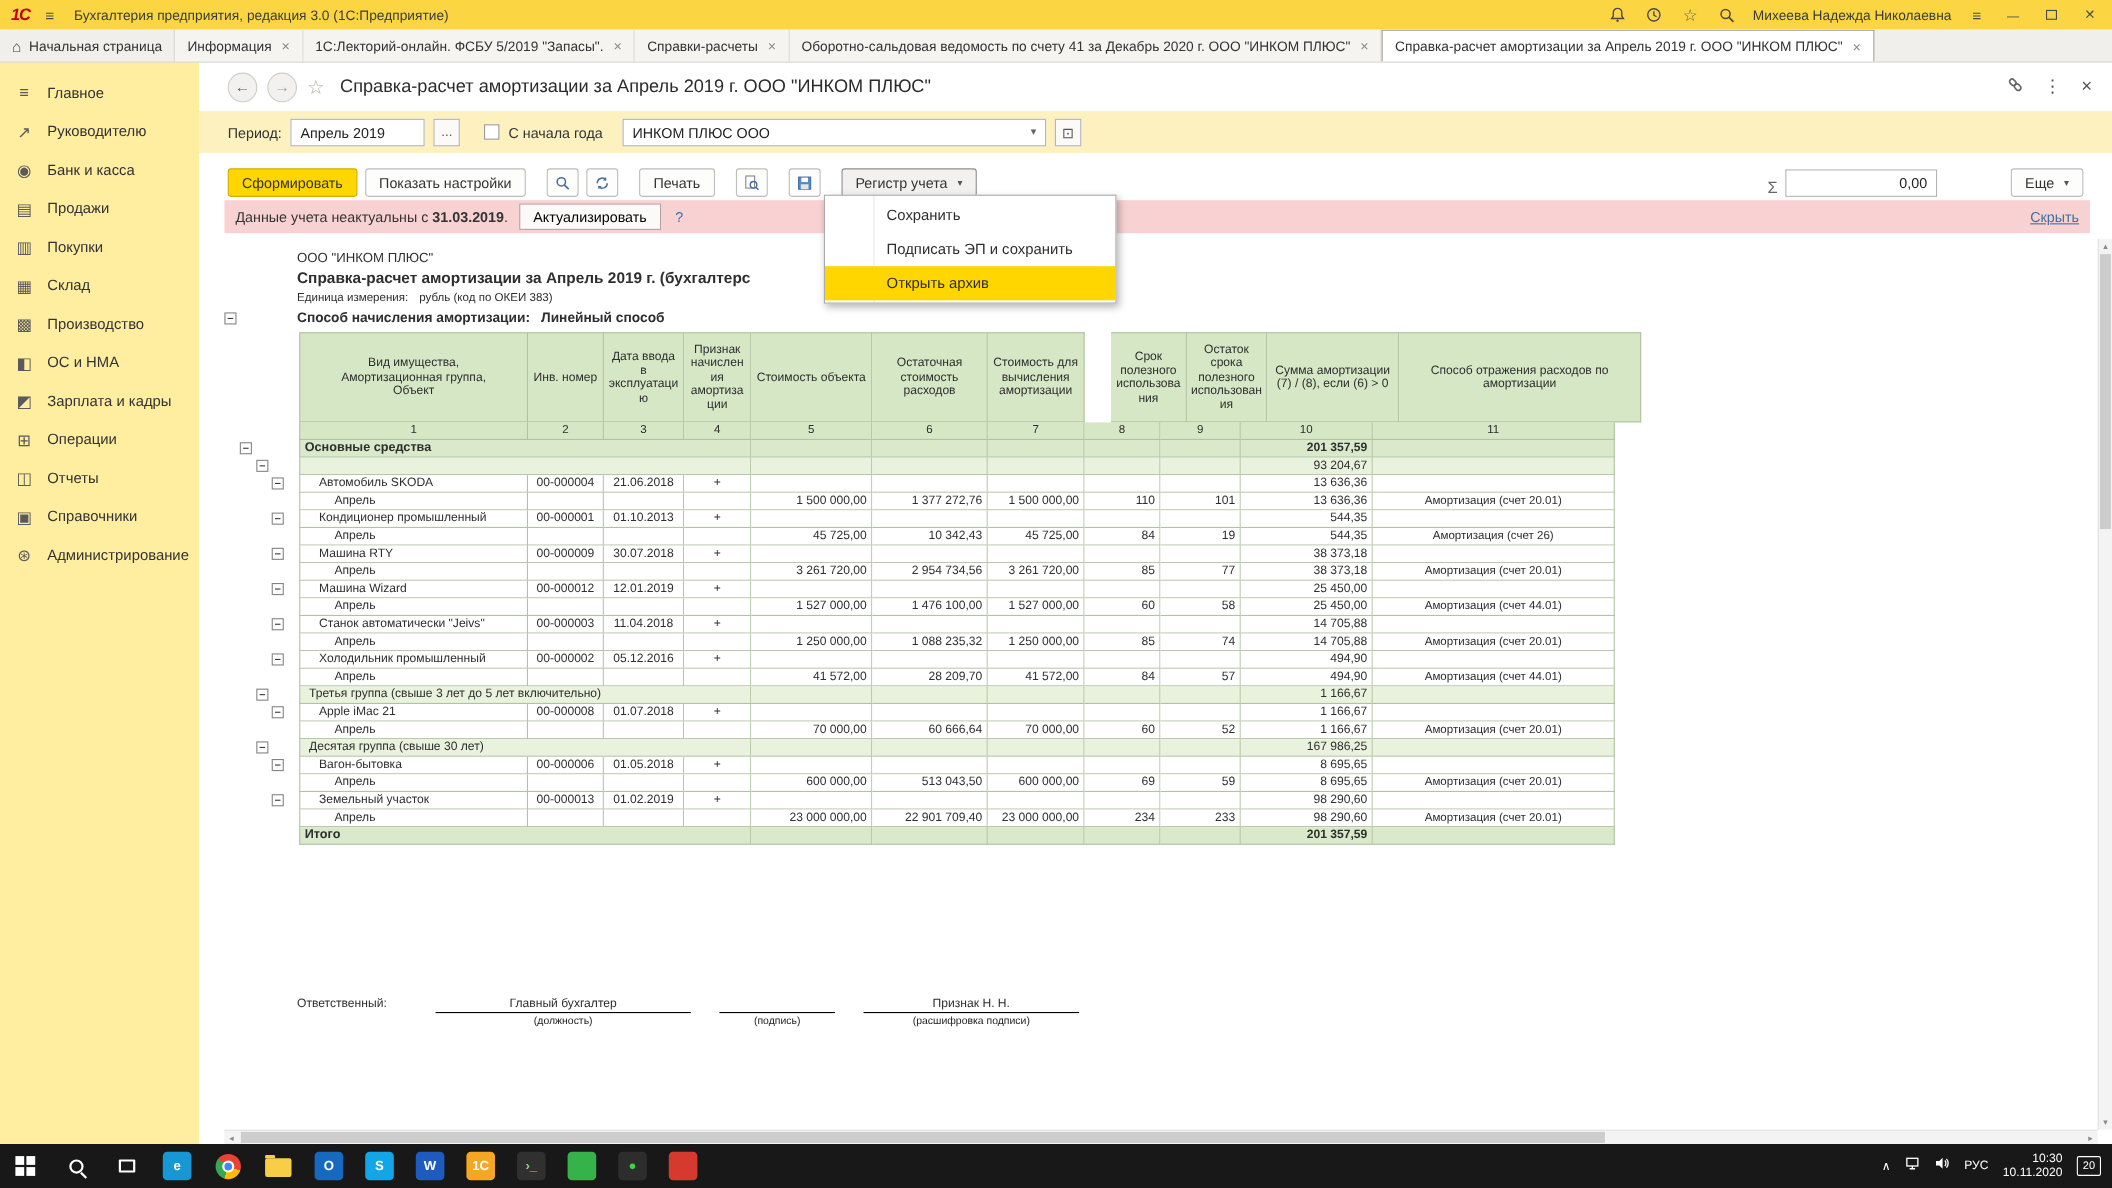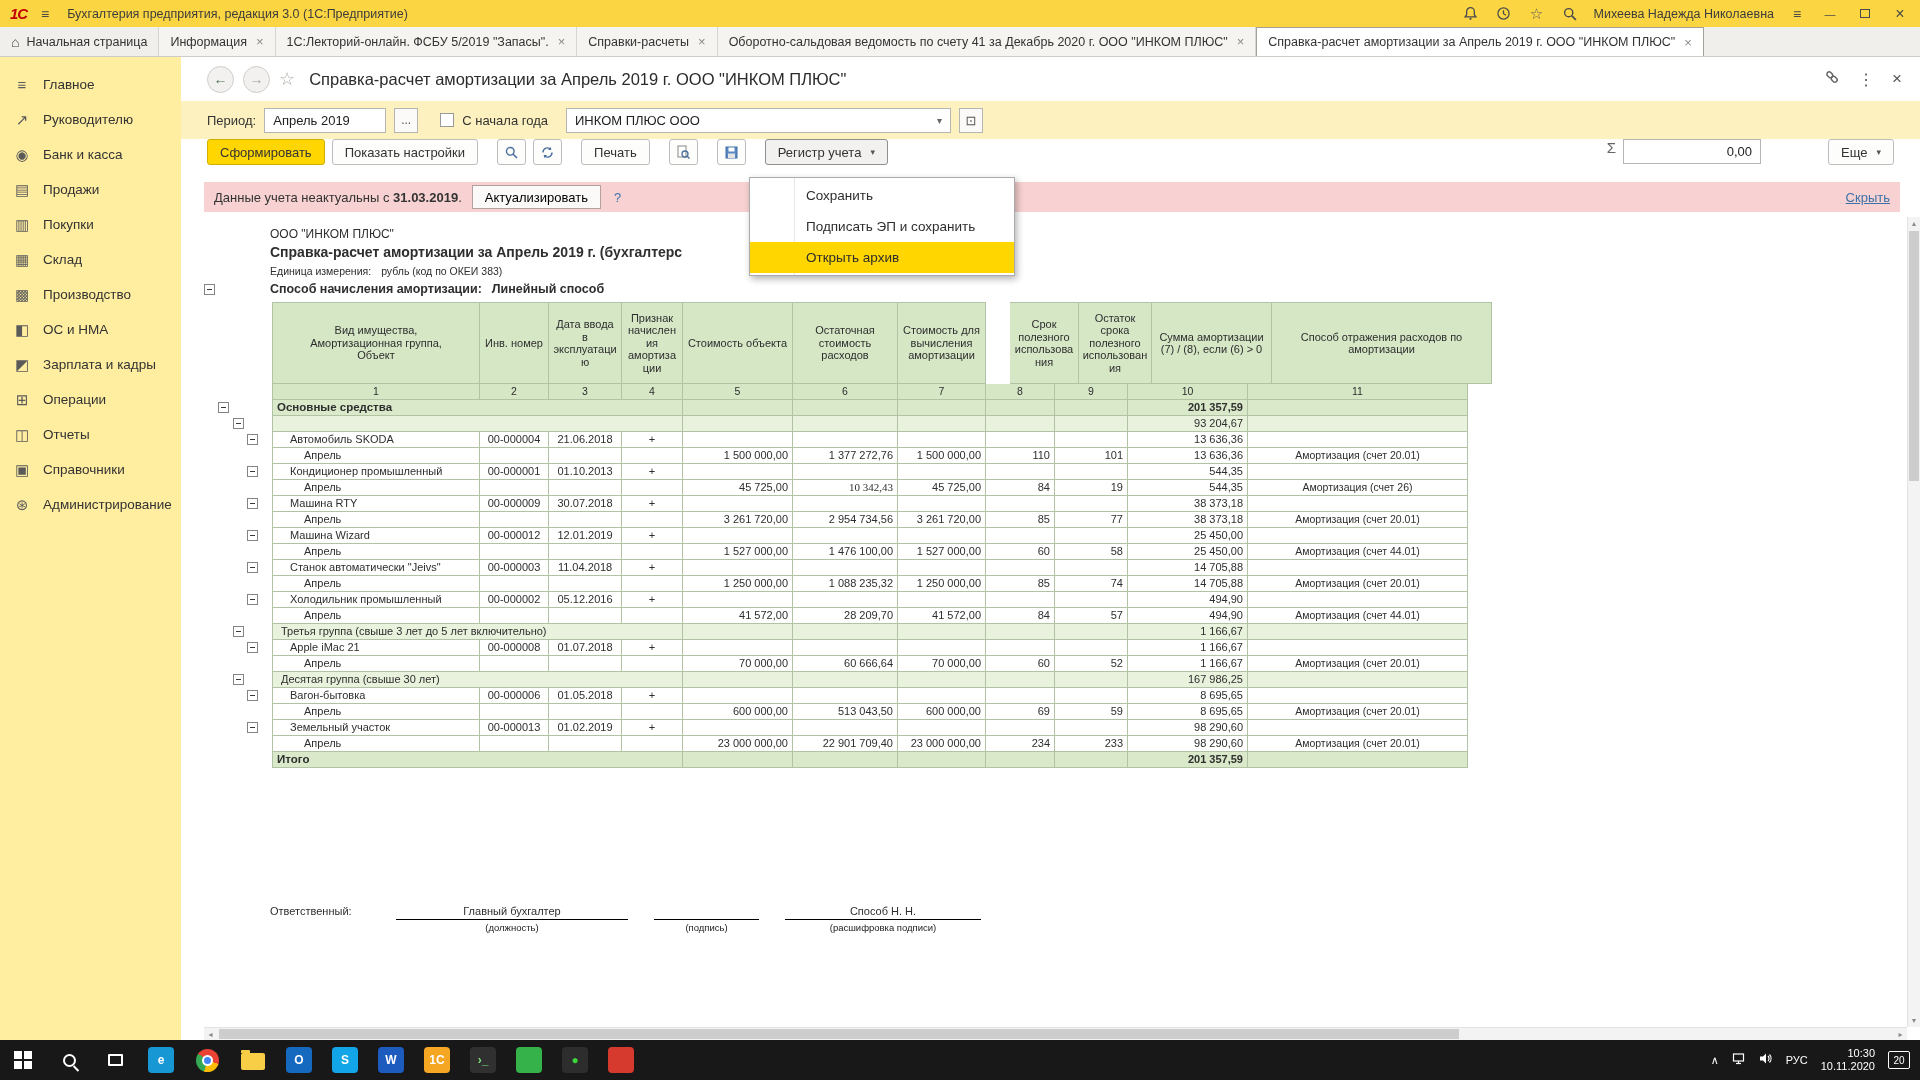--- a/index.html
+++ b/index.html
@@ -56,21 +56,21 @@
   .pb-label{font-size:13px;color:#333}
   .inputbox{background:#fff;border:1px solid #b5b5b5;height:25px;display:flex;align-items:center;padding:0 8px;font-size:13px;color:#222}
   .period-input{width:122px}
   .mini-btn{width:24px;height:25px;border:1px solid #b5b5b5;background:#fbfaf8;display:flex;align-items:center;justify-content:center;font-size:12px;color:#555}
   .checkbox{width:14px;height:14px;border:1px solid #9a9a9a;background:#fff;margin-left:14px;flex:none}
   .org-combo{width:385px;margin-left:10px;justify-content:space-between}
   .combo-arrow{color:#666;font-size:10px}.combo-arrow::after{content:"▾"}
   .org-choose::after{content:"⊡";font-size:13px}
 
   
-  .toolbar{height:40px;display:flex;align-items:flex-start;gap:7px;padding:0 26px;flex:none}
+  .toolbar{height:40px;display:flex;align-items:flex-end;gap:7px;padding:0 26px;flex:none}
   .btn{height:26px;border:1px solid #bdbdbd;border-radius:3px;background:#fdfdfc;padding:0 12px;display:flex;align-items:center;gap:6px;font-size:13px;color:#333;white-space:nowrap}
   .btn.primary{background:#ffd600;border-color:#cfae00}
   .iconbtn{width:29px;padding:0;justify-content:center}
   .caret::after{content:"▾";font-size:9px;color:#555;margin-left:3px}
   .grp{margin-left:12px}
   .sigma{font-size:15px;color:#666;margin-left:auto}
   .sum-input{width:138px;justify-content:flex-end;height:25px}
   .more-btn{margin-left:60px}
 
   
@@ -476,21 +476,21 @@
                 <div class="cell dcell num" style="width: 73px;"></div>
                 <div class="cell dcell num" style="width: 120px;">544,35</div>
                 <div class="cell dcell methodc" style="width: 220px;"></div>
               </div><div class="trow month">
                 <div class="gutter"></div>
                 <div class="cell dcell nm-month cfirst" style="width: 208px;">Апрель</div>
                 <div class="cell dcell ctr" style="width: 69px;"></div>
                 <div class="cell dcell ctr" style="width: 73px;"></div>
                 <div class="cell dcell ctr" style="width: 61px;"></div>
                 <div class="cell dcell num" style="width: 110px;">45 725,00</div>
-                <div class="cell dcell num" style="width: 105px; font-family: Liberation Serif, serif;">10 342,43</div>
+                <div class="cell dcell num" style="width: 105px;">10 342,43</div>
                 <div class="cell dcell num" style="width: 88px;">45 725,00</div>
                 <div class="cell dcell num" style="width: 69px;">84</div>
                 <div class="cell dcell num" style="width: 73px;">19</div>
                 <div class="cell dcell num" style="width: 120px;">544,35</div>
                 <div class="cell dcell methodc" style="width: 220px;">Амортизация (счет 26)</div>
               </div><div class="trow asset">
                 <div class="gutter">
                   <span class="expander" style="margin-left: 43px;"></span>
                 </div>
                 <div class="cell dcell nm-asset cfirst" style="width: 208px;">Машина RTY</div>
@@ -726,21 +726,21 @@
             </div>
             <div class="sig-block" style="width:232px">
               <div class="sig-line">Главный бухгалтер</div>
               <div class="sig-cap">(должность)</div>
             </div>
             <div class="sig-block" style="width:105px">
               <div class="sig-line"></div>
               <div class="sig-cap">(подпись)</div>
             </div>
             <div class="sig-block" style="width:196px">
-              <div class="sig-line">Способ Н. Н.</div>
+              <div class="sig-line">Признак Н. Н.</div>
               <div class="sig-cap">(расшифровка подписи)</div>
             </div>
           </div>
         </div>
         <div class="vscroll">
           <div class="varr up"></div>
           <div class="vthumb"></div>
           <div class="varr dn"></div>
         </div>
         <div class="hscroll">

